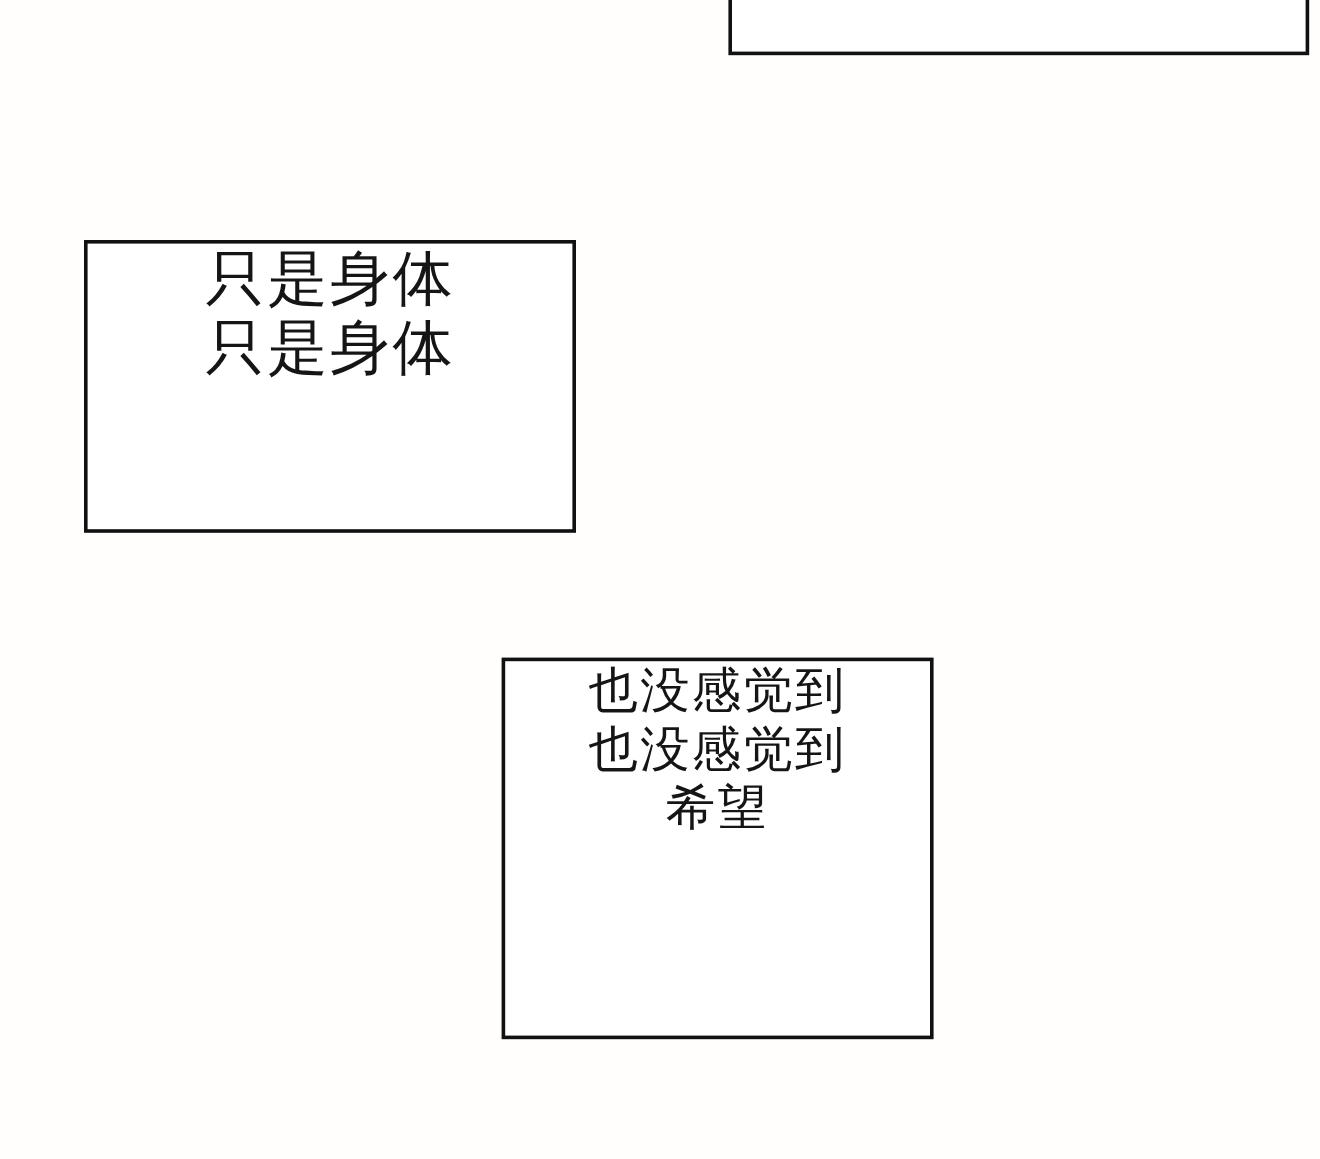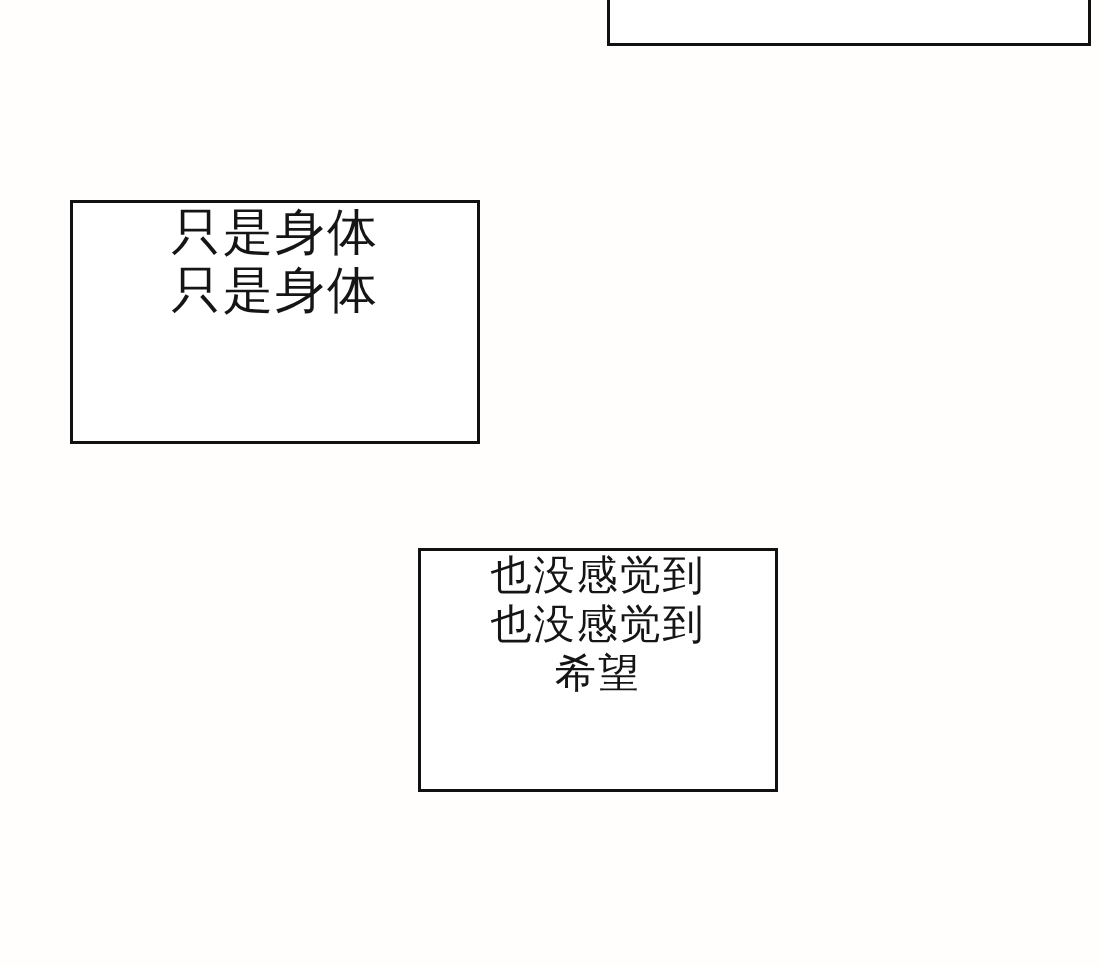--- a/index.html
+++ b/index.html
@@ -46,21 +46,21 @@
   }
   .box-left .line {
     font-size: 50px;
     line-height: 58px;
   }
   
   .box-bottom {
     left: 418px;
     top: 548px;
     width: 360px;
-    height: 244px;
+    height: 318px;
   }
   .box-bottom .line {
     font-size: 41px;
     line-height: 49px;
   }
   .line {
     margin: 0;
     color: #151515;
     font-weight: 500;
     letter-spacing: 2px;

